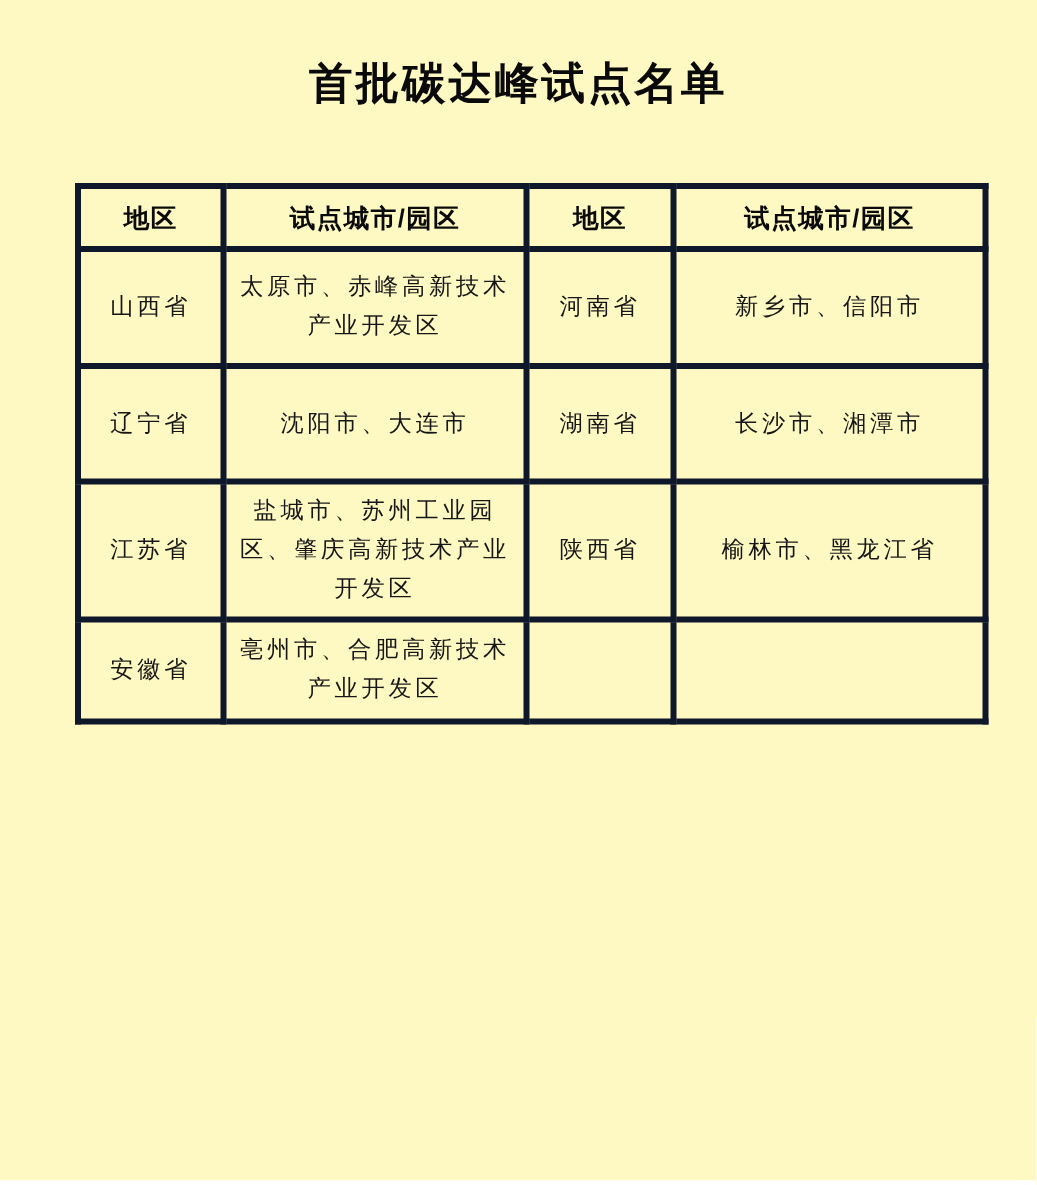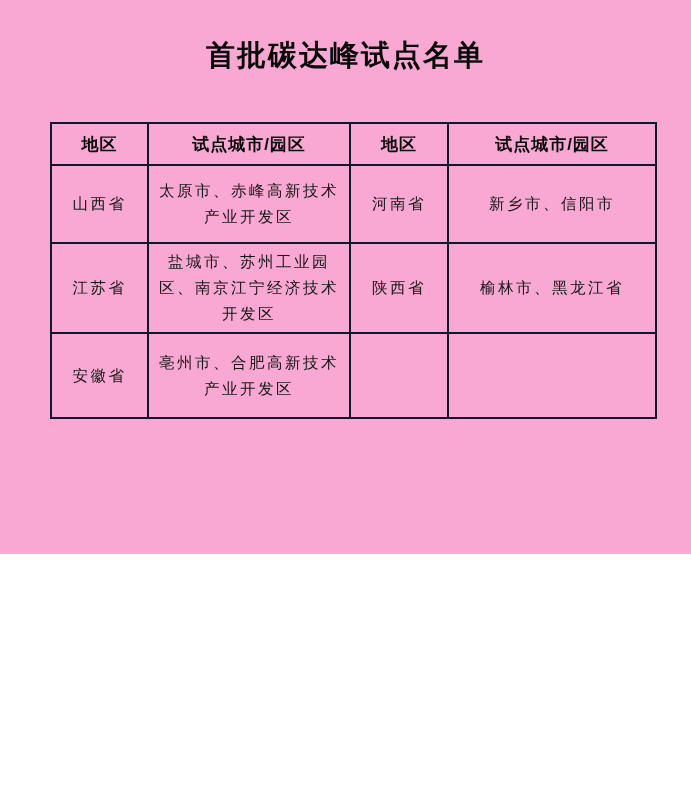--- a/index.html
+++ b/index.html
@@ -4,22 +4,22 @@
 <style>
   * { margin: 0; padding: 0; box-sizing: border-box; }
   html, body {
     width: 691px;
     background: #ffffff;
     font-family: "Liberation Serif", "DejaVu Serif", serif;
     color: #111111;
   }
   .page {
     width: 691px;
-    height: 554px;
-    background: #f9a8d4;
+    height: 787px;
+    background: #fef9c3;
     overflow: hidden;
     position: relative;
   }
   .doc-title {
     margin-top: 36px;
     text-align: center;
     font-family: "Liberation Serif", "DejaVu Serif", serif;
     font-weight: bold;
     font-size: 29px;
     letter-spacing: 2px;
@@ -28,21 +28,21 @@
   table.pilot-table {
     border-collapse: collapse;
     table-layout: fixed;
     width: 605px;
     margin-left: 50px;
     margin-top: 46px;
     border: 2px solid #1c1c1c;
   }
   table.pilot-table th,
   table.pilot-table td {
-    border: 2px solid #0f172a;
+    border: 4px solid #0f172a;
     text-align: center;
     vertical-align: middle;
     padding: 5px 8px;
   }
   table.pilot-table th {
     font-family: "Liberation Sans", "DejaVu Sans", sans-serif;
     font-weight: bold;
     font-size: 17px;
     letter-spacing: 1px;
     height: 42px;
@@ -92,22 +92,28 @@
       </tr>
     </thead>
     <tbody>
         <tr>
           <td>山西省</td>
           <td>太原市、赤峰高新技术产业开发区</td>
           <td>河南省</td>
           <td>新乡市、信阳市</td>
         </tr>
         <tr>
+          <td>辽宁省</td>
+          <td>沈阳市、大连市</td>
+          <td>湖南省</td>
+          <td>长沙市、湘潭市</td>
+        </tr>
+        <tr>
           <td>江苏省</td>
-          <td>盐城市、苏州工业园区、南京江宁经济技术开发区</td>
+          <td>盐城市、苏州工业园区、肇庆高新技术产业开发区</td>
           <td>陕西省</td>
           <td>榆林市、黑龙江省</td>
         </tr>
         <tr>
           <td>安徽省</td>
           <td>亳州市、合肥高新技术产业开发区</td>
           <td></td>
           <td></td>
         </tr>
       </tbody>

